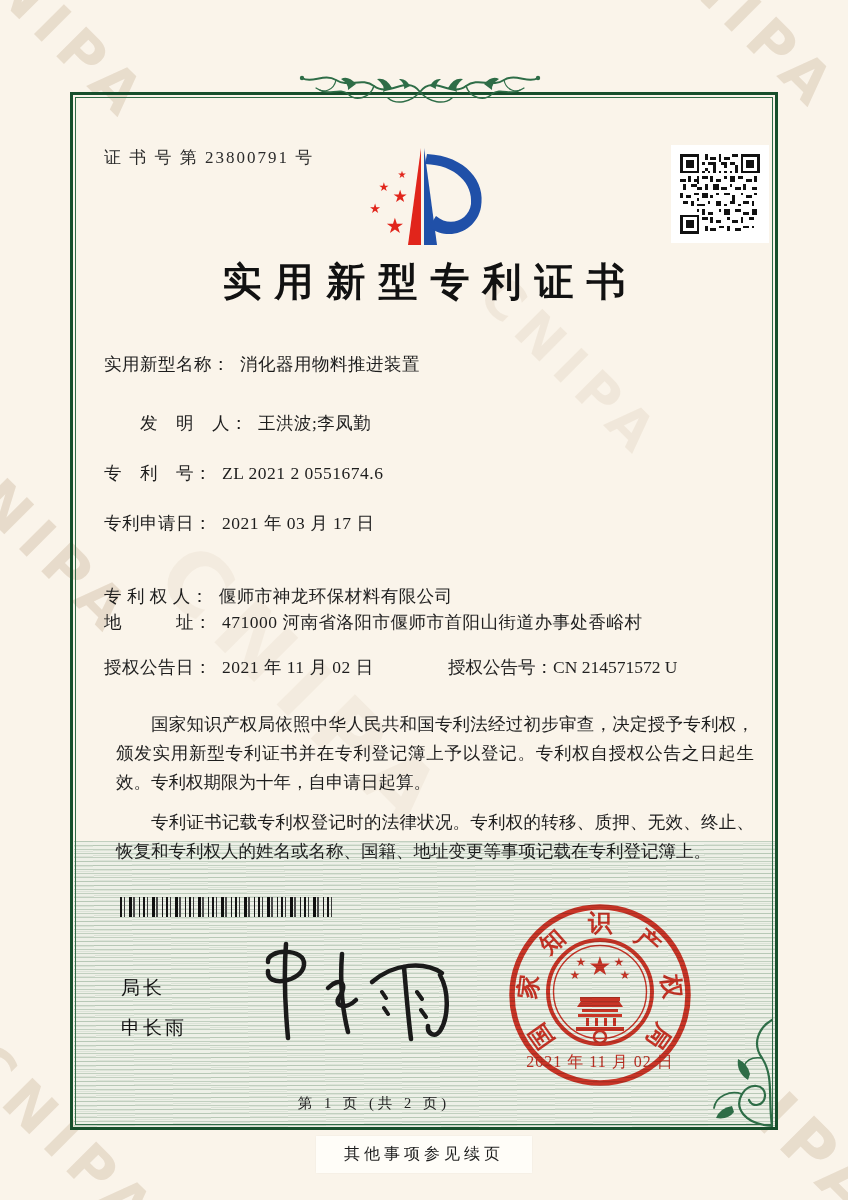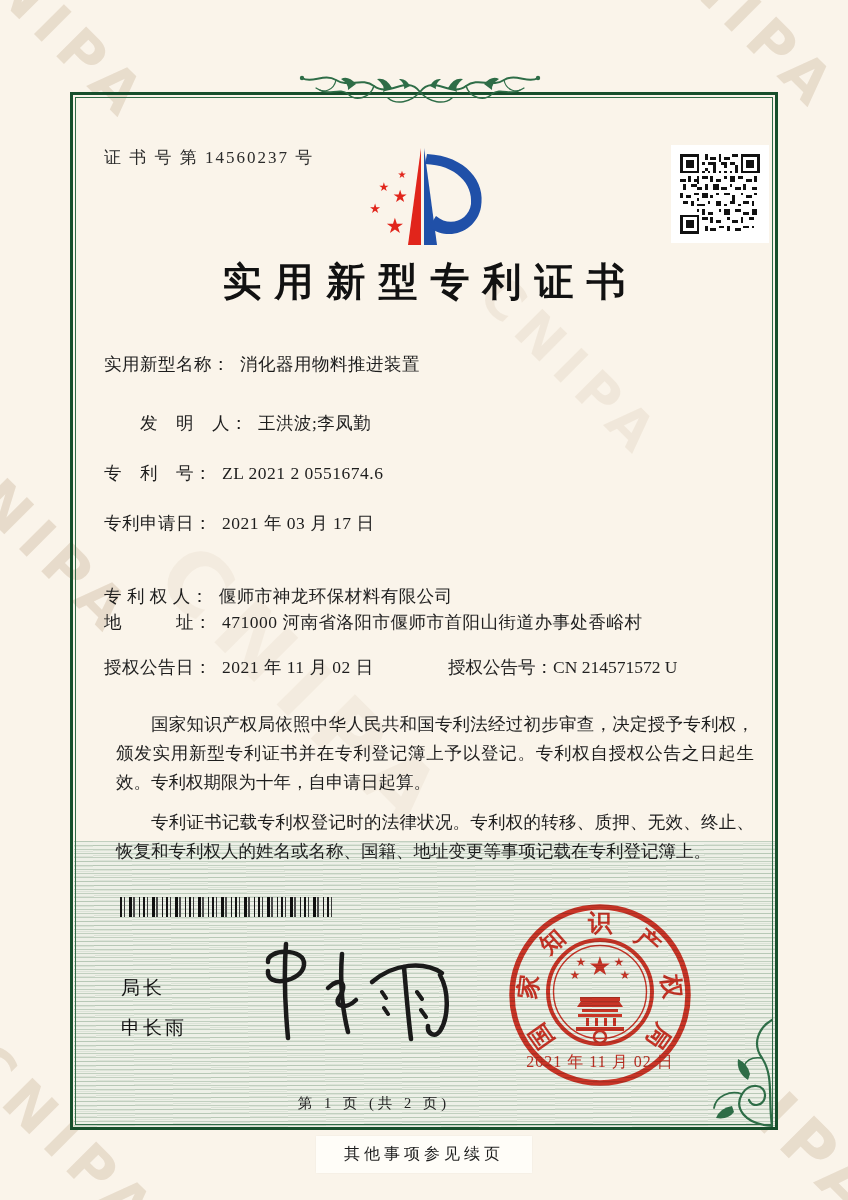--- a/index.html
+++ b/index.html
@@ -100,21 +100,21 @@
     <g fill="none" stroke="#2e6d47" stroke-width="2.2" stroke-linecap="round">
       <path d="M86,118 C58,116 48,100 56,86 C63,74 80,76 79,88 C78,98 66,100 63,92"></path>
       <path d="M86,118 C82,90 88,68 76,50 C66,36 72,20 86,12"></path>
       <path stroke-width="1.8" d="M56,86 C44,82 30,88 28,100"></path>
       <path stroke-width="1.5" d="M76,50 q-14,-2 -18,8"></path>
     </g>
     <path fill="#2e6d47" d="M62,72 q-12,-8 -10,-21 q10,5 12,15 z"></path>
     <path fill="#2e6d47" d="M46,98 q-12,2 -16,12 q12,2 18,-6 z"></path>
   </svg>
 
-  <div class="cert-no">证 书 号 第 14560237 号</div>
+  <div class="cert-no">证 书 号 第 23800791 号</div>
 
   <svg class="logo" viewBox="0 0 142 106">
     <polygon fill="#e1251b" points="71,4 71,101 58,101"></polygon>
     <polygon fill="#2050a8" points="74,4 87,101 74,101"></polygon>
     <path fill="#2050a8" d="M77,10 C116,12 136,38 131,63 C127,86 100,99 79,83 L86,72 C100,84 119,76 121,60 C123,40 106,21 75,20 Z"></path>
     <g fill="#e1251b" font-family="'DejaVu Sans',sans-serif" text-anchor="middle">
       <text x="52" y="34" font-size="10">★</text>
       <text x="34" y="47" font-size="12">★</text>
       <text x="50" y="58" font-size="17">★</text>
       <text x="25" y="69" font-size="13">★</text>

